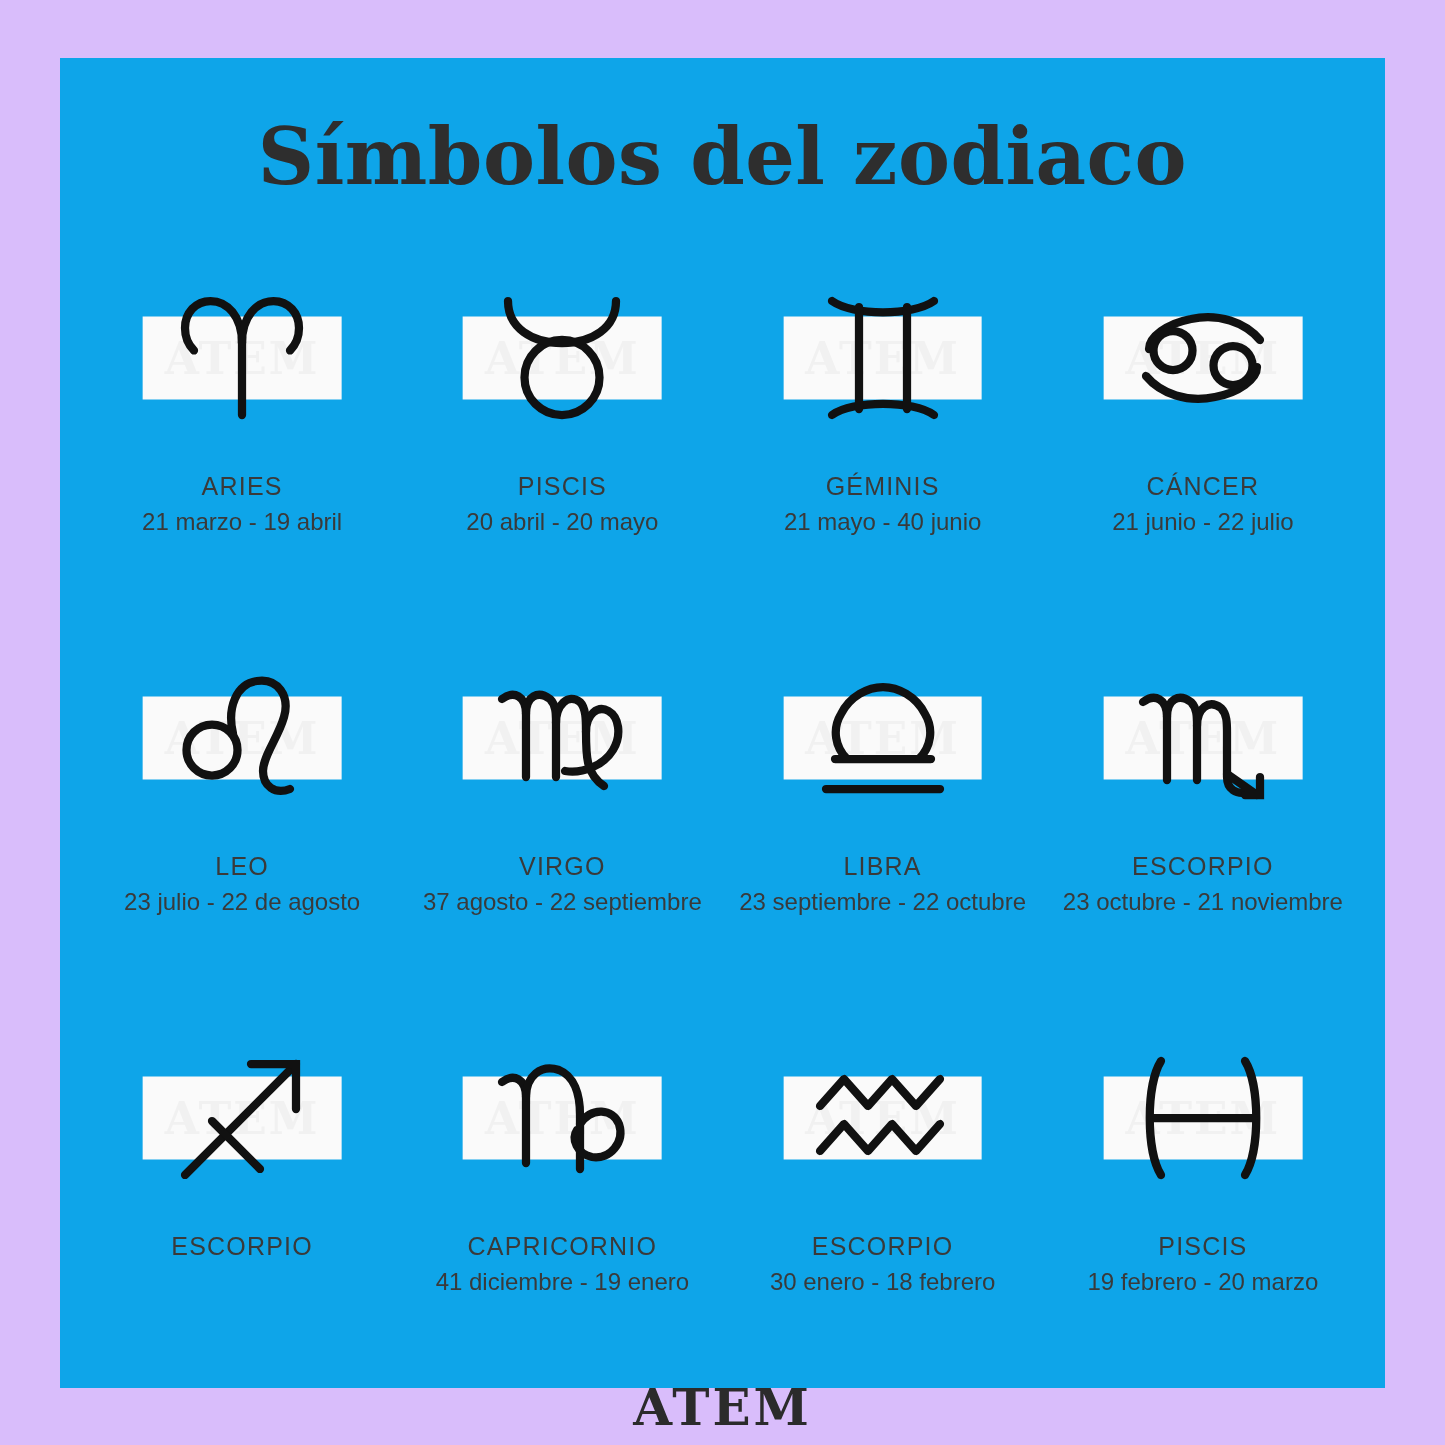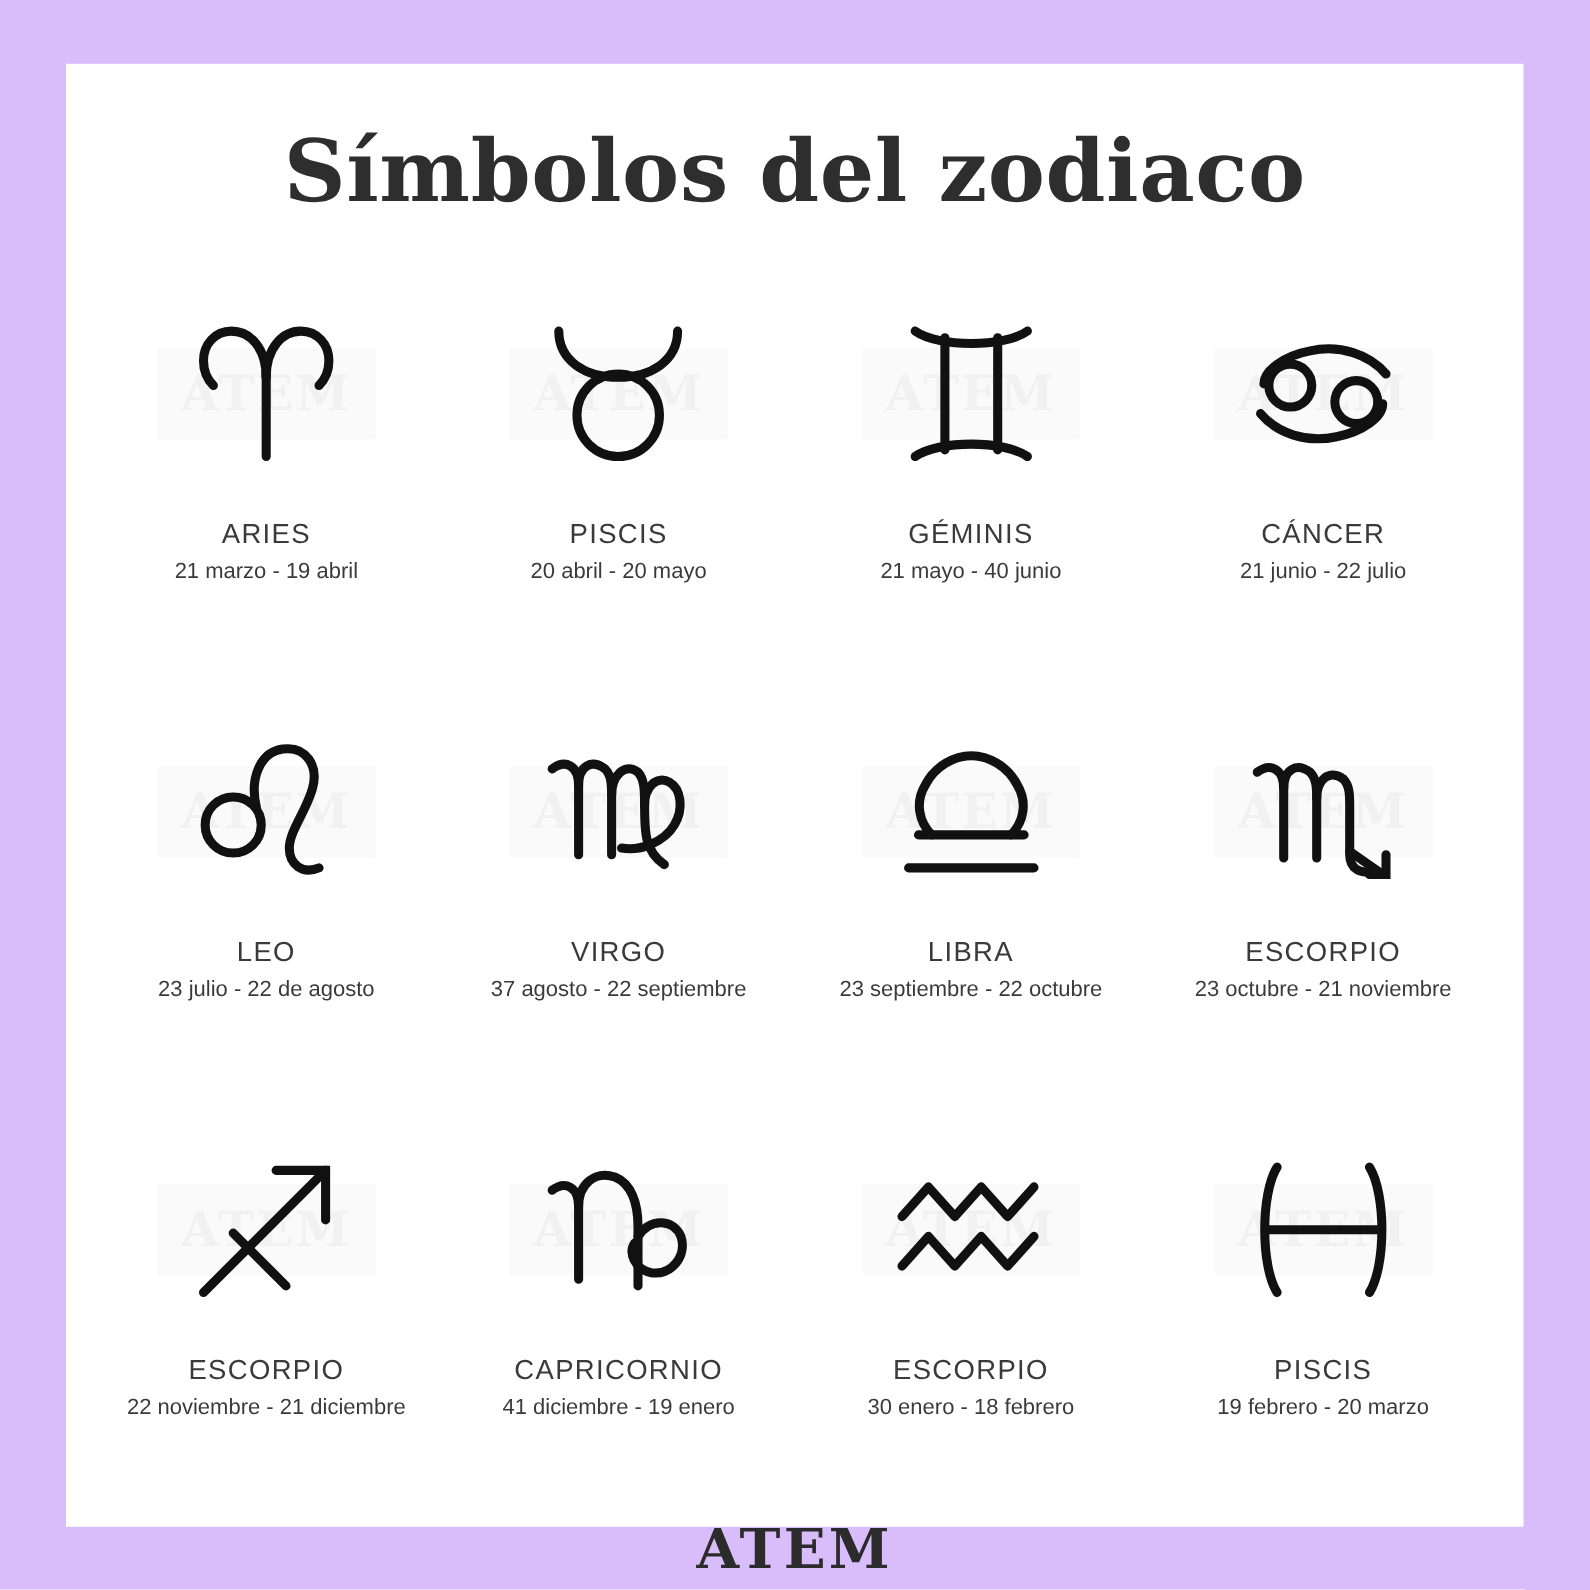--- a/index.html
+++ b/index.html
@@ -13,21 +13,21 @@
     font-family: "Liberation Sans", sans-serif;
     position: relative;
     overflow: hidden;
   }
   .poster {
     position: absolute;
     left: 60px;
     top: 58px;
     width: 1325px;
     height: 1330px;
-    background: #ffffff;
+    background: #0ea5e9;
     box-sizing: border-box;
   }
   .title {
     text-align: center;
     font-family: "DejaVu Serif", "Liberation Serif", serif;
     font-weight: 700;
     font-size: 78px;
     color: #2e2e2e;
     letter-spacing: 0.5px;
     margin: 0;
@@ -81,21 +81,21 @@
   }
   .sign-name {
     margin-top: 14px;
     font-size: 25px;
     color: #3a3a3a;
     letter-spacing: 1.2px;
     text-align: center;
   }
   .sign-dates {
     margin-top: 7px;
-    font-size: 20px;
+    font-size: 24px;
     color: #3a3a3a;
     text-align: center;
     white-space: nowrap;
   }
   .brand {
     position: absolute;
     left: 0;
     right: 0;
     bottom: 8px;
     text-align: center;
@@ -243,21 +243,20 @@
         <span class="watermark">ATEM</span>
         <span class="glyph">
           <svg width="150" height="150" viewBox="0 0 100 100" fill="none" stroke="#111" stroke-width="5.5" stroke-linecap="round">
             <path d="M12 88 L86 14"></path>
             <path d="M56 14 H86 V44"></path>
             <path d="M30 52 L62 84"></path>
           </svg>
         </span>
       </div>
       <div class="sign-name">ESCORPIO</div>
-      <div class="sign-dates">22 noviembre - 21 diciembre</div>
     </div>
 
     <div class="cell">
       <div class="glyph-wrap">
         <span class="watermark">ATEM</span>
         <span class="glyph">
           <svg width="150" height="150" viewBox="0 0 100 100" fill="none" stroke="#111" stroke-width="5.5" stroke-linecap="round">
             <path d="M10 26 C18 20 26 24 26 36 V80"></path>
             <path d="M26 36 C26 22 36 14 48 18 C58 22 62 34 62 48 V84"></path>
             <path d="M62 54 C70 42 84 44 88 54 C92 66 82 78 70 76 C60 74 56 64 60 58"></path>

